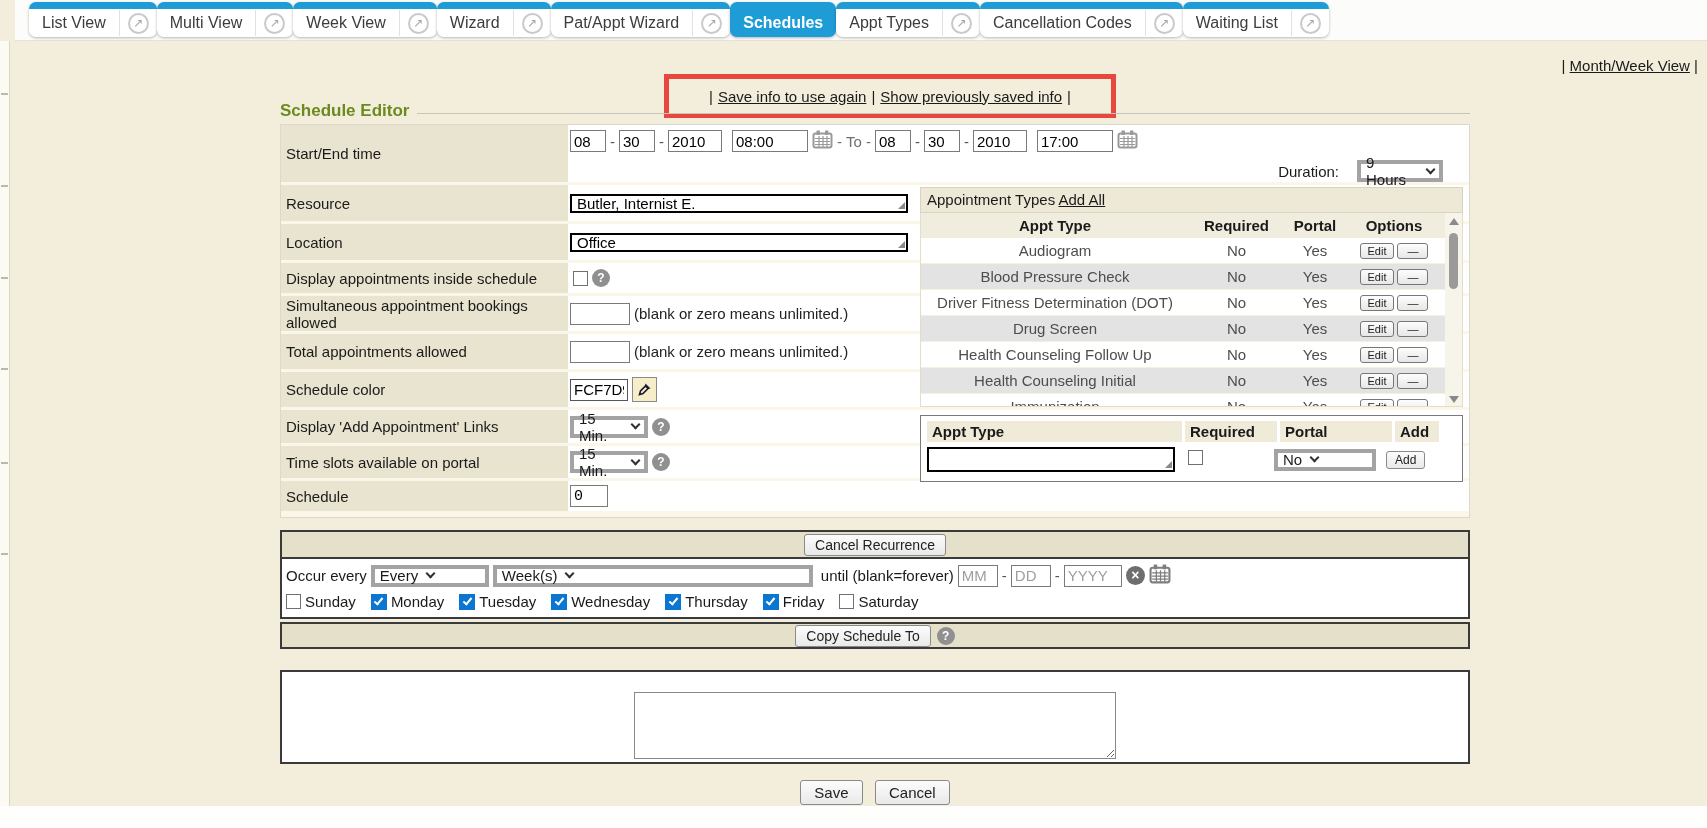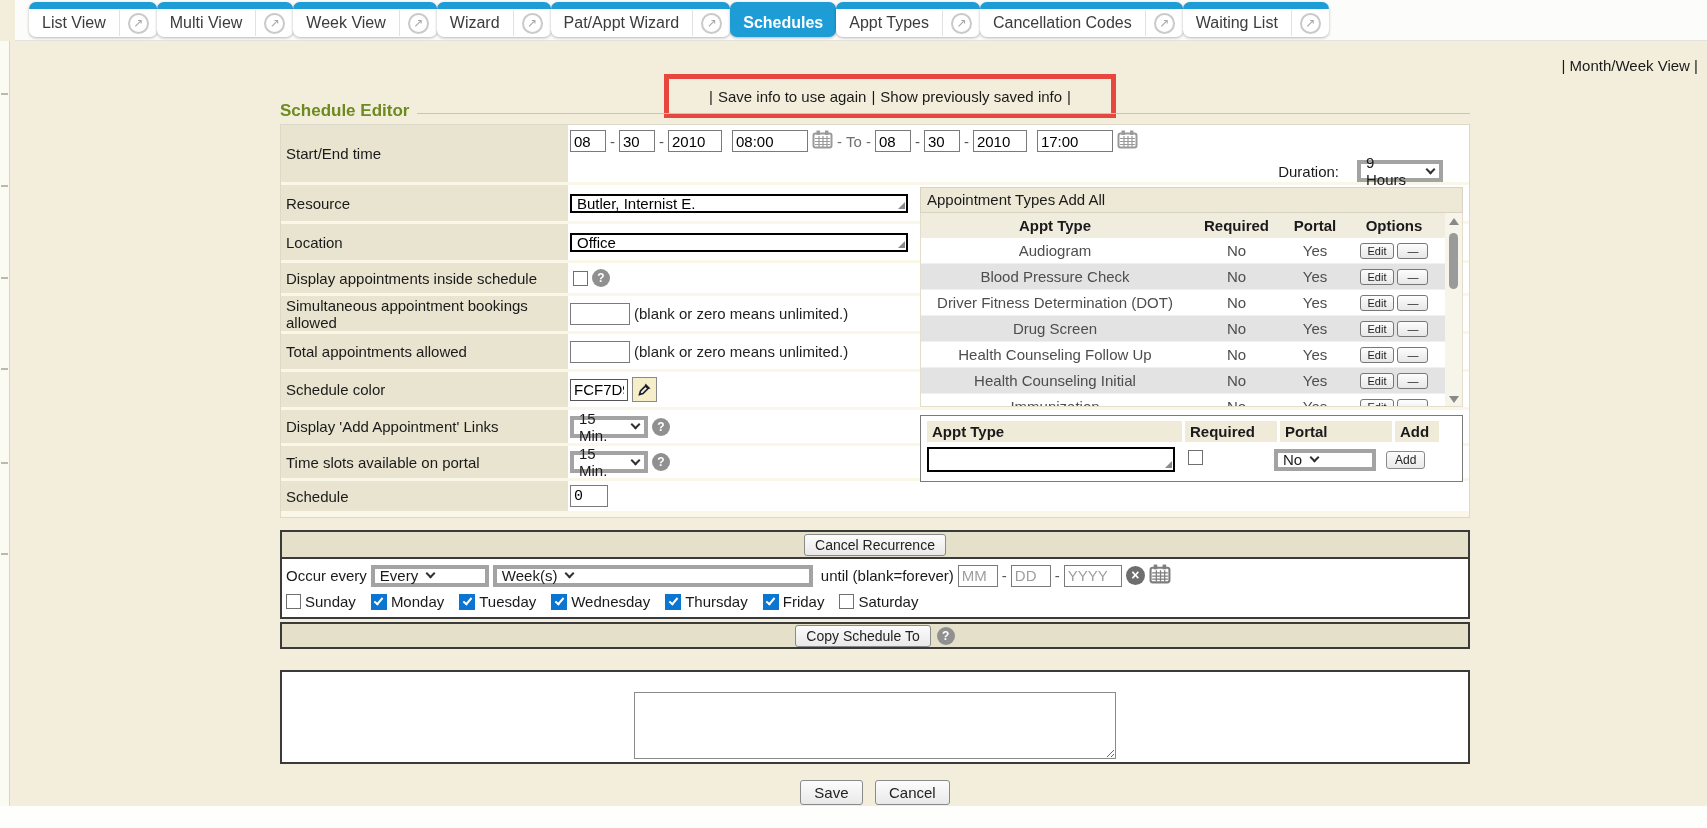--- a/index.html
+++ b/index.html
@@ -20,21 +20,21 @@
   .ext-icon { width:21px; height:21px; border:2px solid #C9C9C9; border-radius:50%;
     color:#A6A6A6; font-size:12px; line-height:17px; text-align:center; display:block; }
   .tab.active { background:#1E9CD6; border-top-color:#1E9CD6; }
   .tab.active .tab-label { color:#fff; font-weight:bold; }
   
   .gutter { position:absolute; left:0; top:41px; width:10px; height:765px;
     background:#FBFAF3; border-right:1px solid #DAD6C6; }
   .gutter .tick { position:absolute; left:1px; width:7px; height:2px; background:#BDB9A9; }
   
   .topright { position:absolute; top:57px; right:9px; font-size:15px; color:#1a1a1a; }
-  .topright a, .link { color:#1a1a1a; cursor:pointer; }
+  .topright a, .link { color:#1a1a1a; text-decoration:underline; cursor:pointer; }
   
   .redbox { position:absolute; left:664px; top:74px; width:452px; height:44px;
     border:5px solid #E8473F; display:flex; align-items:center; justify-content:center;
     font-size:15px; gap:5px; }
   
   .formwrap { position:absolute; left:280px; top:100px; width:1190px; }
   .legendrow { display:flex; align-items:center; gap:8px; height:22px; }
   .legend { font-size:17px; font-weight:bold; color:#6C8A1F; white-space:nowrap; }
   .legendline { flex:1; border-top:1px solid #C9C5B4; margin-top:4px; }
   .fbody { position:relative; margin-top:2px; background:#FBF7E8;

